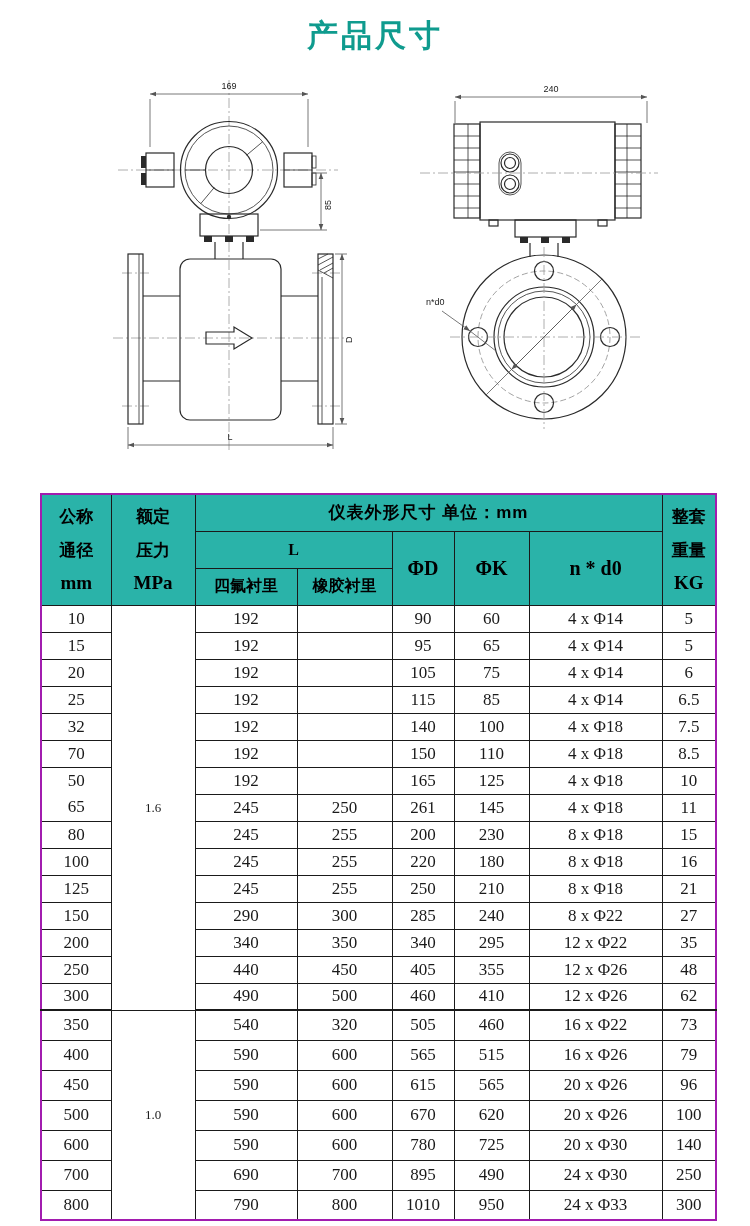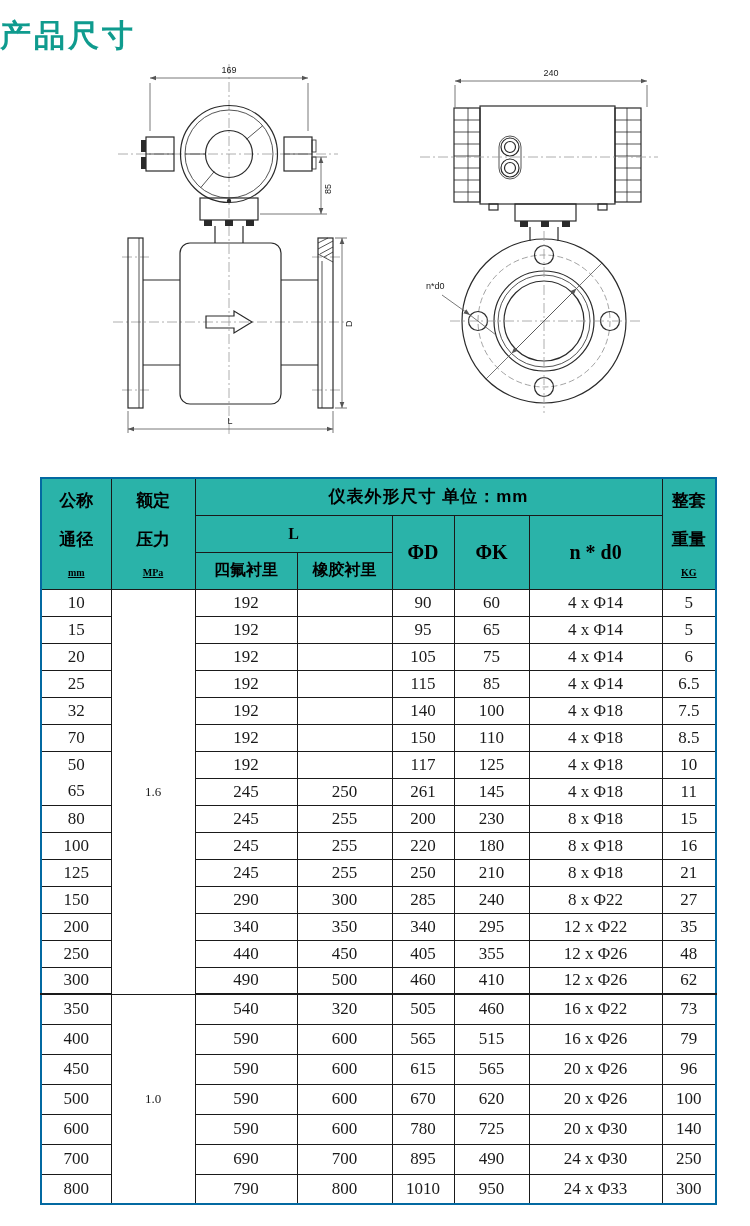--- a/index.html
+++ b/index.html
@@ -3,48 +3,48 @@
 <meta charset="utf-8">
 <style>
   * { box-sizing: border-box; }
   html,body { margin:0; padding:0; }
   body {
     width:750px; height:1226px; background:#ffffff;
     font-family:"Liberation Sans", sans-serif; color:#1a1a1a;
     position:relative; overflow:hidden;
   }
   .page-title {
-    padding-top:15px; font-size:31px; font-weight:bold;
+    text-align:center; padding-top:15px; font-size:31px; font-weight:bold;
     letter-spacing:3px; color:#0f9b8e;
   }
-  .drawings { position:relative; height:408px; margin-top:4px;text-decoration:underline; }
+  .drawings { position:relative; height:408px; margin-top:20px;text-decoration:underline; }
   .drawings svg { position:absolute; top:0; }
   .svg-left  { left:88px; }
   .svg-right { left:412px; }
 
   
   .ln   { stroke:#2a2a2a; stroke-width:1.2; fill:none; }
   .ln-t { stroke:#2a2a2a; stroke-width:0.8; fill:none; }
   .cl   { stroke:#9a9a9a; stroke-width:0.8; fill:none; stroke-dasharray:10 3 2 3; }
   .dim  { stroke:#555; stroke-width:0.8; fill:none; }
   .fill { fill:#2a2a2a; stroke:none; }
   .dimtxt { font-family:"Liberation Sans", sans-serif; font-size:9px; fill:#222; }
 
   table.spec {
     margin:8px 0 8px 40px; width:675px; border-collapse:collapse; table-layout:fixed;
-    border:2px solid #0369a1;
+    border:2px solid #a21caf;
   }
   table.spec th, table.spec td {
     border:1px solid #1a1a1a; text-align:center; vertical-align:middle; padding:0;
   }
   thead th { background:#2ab3a9; font-weight:bold; color:#000; }
   thead tr { height:37px; }
   .hmulti { display:flex; flex-direction:column; justify-content:space-between;
             height:99px; padding:5px 0; font-size:17px; }
-  .hmulti span:last-child { font-size:10px; font-family:"Liberation Serif", serif;text-decoration:underline; }
+  .hmulti span:last-child { font-size:19px; font-family:"Liberation Serif", serif; }
   .h-dims  { font-size:17px; letter-spacing:1px; }
   .h-l     { font-size:16px; font-family:"Liberation Serif", serif; }
   .h-sub   { font-size:16px; }
   .h-phi   { font-size:20px; font-family:"Liberation Serif", serif; }
   tbody td {
     font-family:"Liberation Serif", serif; font-size:17px; background:#fff;
   }
   tbody tr { height:27px; }
   tbody tr:nth-child(n+16) { height:30px; }
   .c-pressure { font-size:13px; }
@@ -312,21 +312,21 @@
         <td class="c-l-rubber"></td>
         <td class="c-phi-d">150</td>
         <td class="c-phi-k">110</td>
         <td class="c-n-d0">4 x Φ18</td>
         <td class="c-kg">8.5</td>
       </tr>
       <tr>
         <td class="c-dn">50</td>
         <td class="c-l-ptfe">192</td>
         <td class="c-l-rubber"></td>
-        <td class="c-phi-d">117</td>
+        <td class="c-phi-d">165</td>
         <td class="c-phi-k">125</td>
         <td class="c-n-d0">4 x Φ18</td>
         <td class="c-kg">10</td>
       </tr>
       <tr>
         <td class="c-dn">65</td>
         <td class="c-l-ptfe">245</td>
         <td class="c-l-rubber">250</td>
         <td class="c-phi-d">261</td>
         <td class="c-phi-k">145</td>

